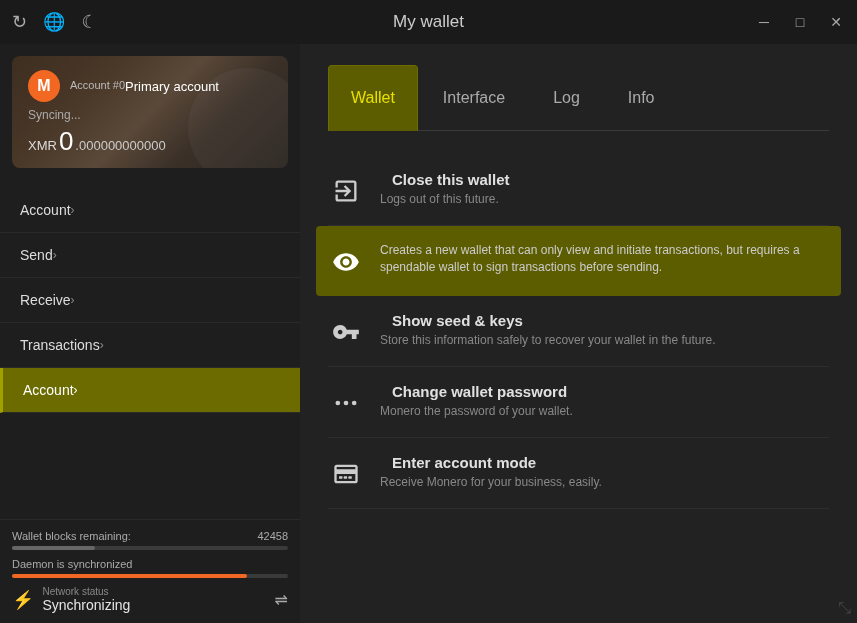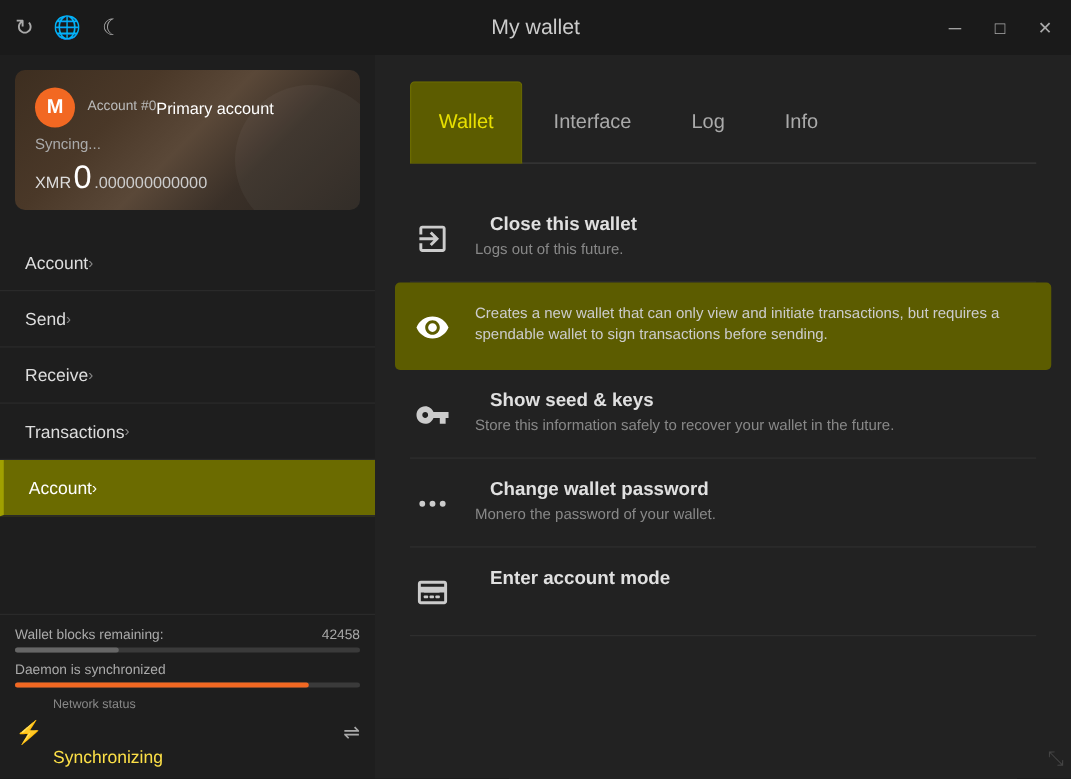--- a/index.html
+++ b/index.html
@@ -229,23 +229,22 @@
     .network-info {
       display: flex;
       flex-direction: column;
     }
     .network-label {
       font-size: 10px;
       color: #888;
     }
     .network-value {
       font-size: 14px;
-      color: #fde047;
+      color: #e5e5e5;
       font-weight: 500;
-      margin-top: 28px;
     }
     .shuffle-icon {
       margin-left: auto;
       color: #aaa;
       font-size: 16px;
       cursor: pointer;
     }
 
     
     .right-panel {
@@ -498,20 +497,21 @@
             <svg viewBox="0 0 24 24" xmlns="http://www.w3.org/2000/svg">
               <path d="M20 4H4c-1.11 0-2 .89-2 2v12c0 1.11.89 2 2 2h16c1.11 0 2-.89 2-2V6c0-1.11-.89-2-2-2zm0 14H4v-6h16v6zm0-10H4V6h16v2z"></path>
               <rect x="6" y="14" width="3" height="2" rx="0.5"></rect>
               <rect x="10" y="14" width="3" height="2" rx="0.5"></rect>
               <rect x="14" y="14" width="3" height="2" rx="0.5"></rect>
               <rect x="6" y="10" width="11" height="2" rx="0.5"></rect>
             </svg>
           </div>
           <div class="menu-text">
             <span class="menu-title">Enter account mode</span>
+            <span class="menu-desc">Receive Monero for your business, easily.</span>
           </div>
         </div>
 
       </div>
     </div>
   </div>
 
   <div class="resize-handle" style="position:absolute; bottom:6px; right:6px; color:#444; font-size:16px;">⤡</div>
 
 </div>

